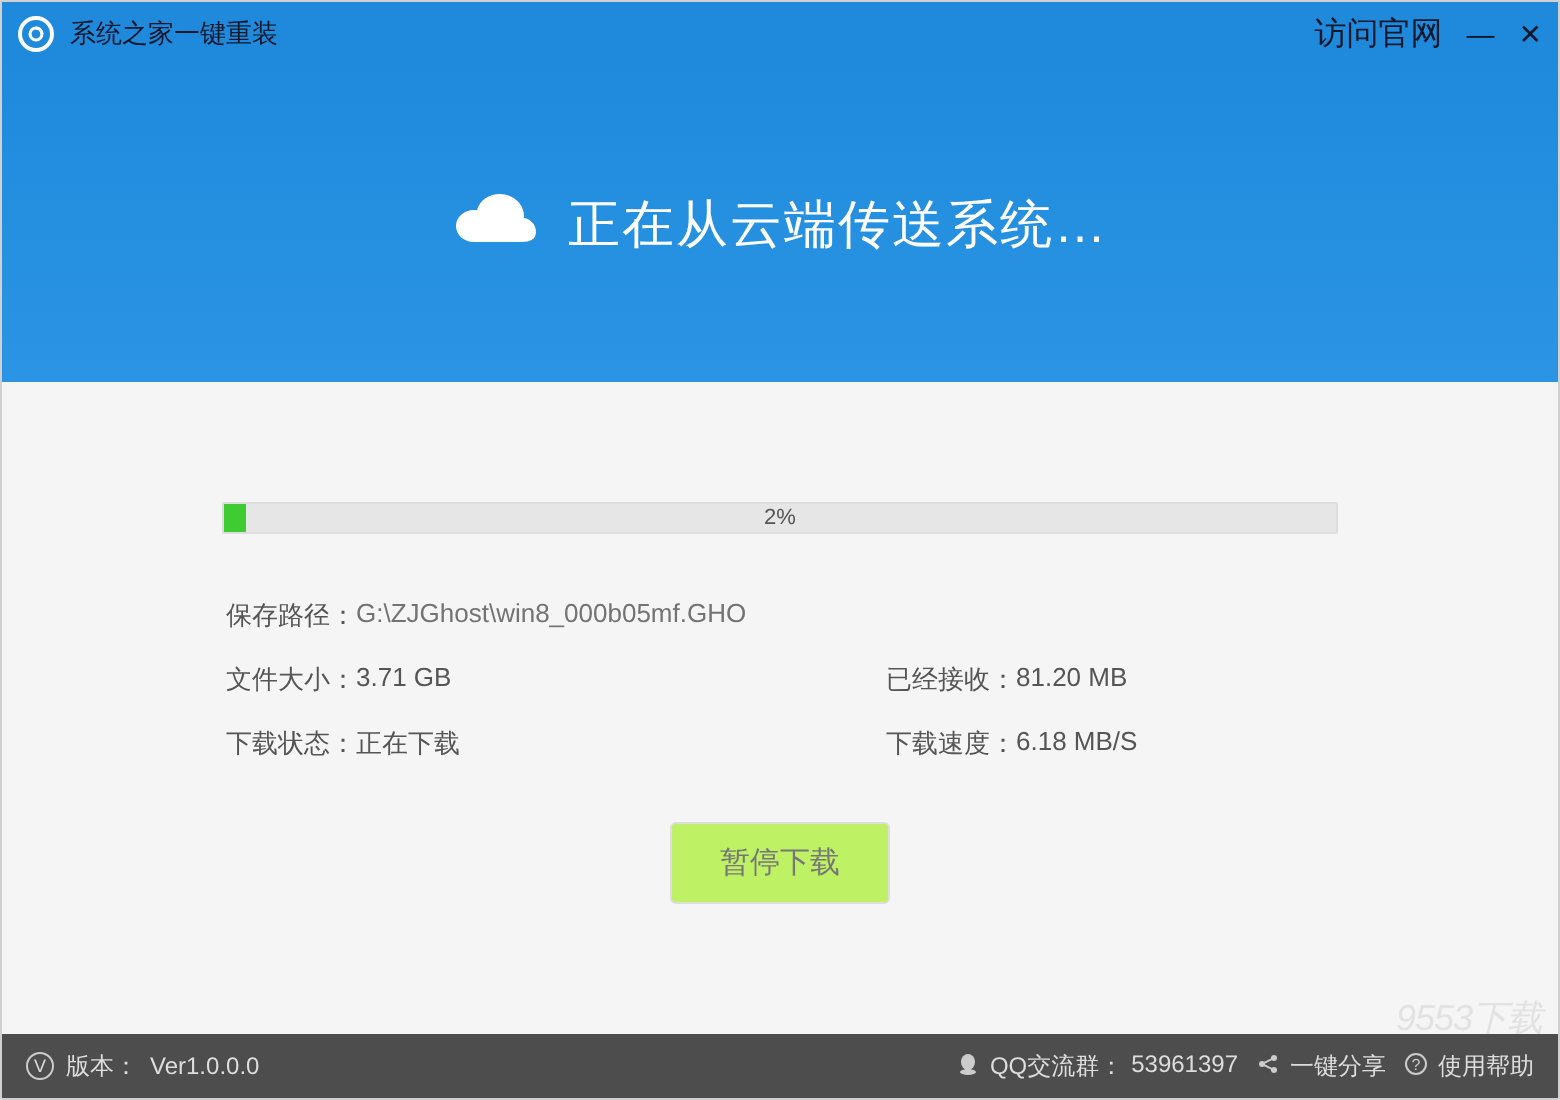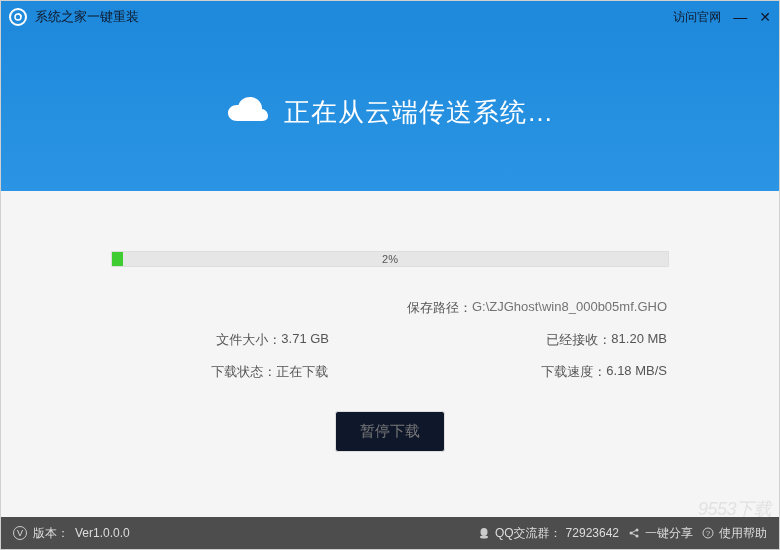--- a/index.html
+++ b/index.html
@@ -2,45 +2,45 @@
 <html><head>
 <meta charset="utf-8">
 <style>
 * { margin: 0; padding: 0; box-sizing: border-box; }
 body { font-family: "Microsoft YaHei", "微软雅黑", sans-serif; background: #f5f5f5; width: 780px; height: 550px; overflow: hidden; position: relative; border: 1px solid #d0d0d0; }
 .titlebar { height: 32px; background: #1f8adc; display: flex; align-items: center; padding: 0 8px; color: #0f172a; font-size: 13px; }
 .titlebar .logo { width: 18px; height: 18px; border: 2px solid #fff; border-radius: 50%; margin-right: 8px; display: flex; align-items: center; justify-content: center; }
 .titlebar .logo svg { width: 10px; height: 10px; }
 .titlebar .title { flex: 1; }
 .titlebar .controls { display: flex; align-items: center; gap: 12px; }
-.titlebar .visit-link { font-size: 12px; cursor: pointer; }
+.titlebar .visit-link { font-size: 16px; cursor: pointer; }
 .titlebar .min-btn, .titlebar .close-btn { cursor: pointer; font-size: 14px; line-height: 1; }
 .header { height: 158px; background: linear-gradient(to bottom, #1f8adc 0%, #2b94e4 100%); display: flex; align-items: center; justify-content: center; color: #fff; }
 .header .cloud { margin-right: 14px; }
 .header .cloud svg { width: 44px; height: 30px; fill: #fff; }
 .header .heading { font-size: 26px; font-weight: normal; letter-spacing: 1px; }
 .content { padding: 60px 110px 0 110px; }
 .progress-wrap { position: relative; }
 .progress-bar { height: 16px; background: #e6e6e6; border: 1px solid #ddd; border-radius: 1px; position: relative; }
 .progress-fill { height: 100%; background: #3fcc33; width: 2%; }
 .progress-text { position: absolute; top: 0; left: 0; right: 0; text-align: center; font-size: 11px; line-height: 16px; color: #555; }
 .info { margin-top: 32px; padding: 0 2px; font-size: 13px; color: #555; }
-.info .row { display: flex; margin-bottom: 14px; justify-content: flex-end; }
+.info .row { display: flex; margin-bottom: 14px; }
 .info .row .pair { display: flex; }
 .info .row .pair.left { width: 330px; }
 .info .label { }
 .info .value { }
 .info .path-value { color: #737373; }
 .btn-row { margin-top: 30px; text-align: center; }
-.pause-btn { display: inline-block; padding: 10px 24px; font-size: 15px; color: #777; background: #0f172a; border: 1px solid #ddd; border-radius: 3px; cursor: pointer; font-family: inherit; }
+.pause-btn { display: inline-block; padding: 10px 24px; font-size: 15px; color: #777; background: #bef264; border: 1px solid #ddd; border-radius: 3px; cursor: pointer; font-family: inherit; }
 .footer { position: absolute; bottom: 0; left: 0; right: 0; height: 32px; background: #4d4d4d; color: #ddd; font-size: 12px; display: flex; align-items: center; padding: 0 12px; }
 .footer .left { display: flex; align-items: center; gap: 6px; }
 .footer .v-icon { width: 14px; height: 14px; border: 1px solid #ccc; border-radius: 50%; display: inline-flex; align-items: center; justify-content: center; font-size: 9px; }
 .footer .right { margin-left: auto; display: flex; align-items: center; gap: 8px; }
-.footer .item { display: flex; align-items: center; gap: 4px; cursor: pointer; }
+.footer .item { display: flex; gap: 4px; cursor: pointer; }
 .footer .fi { width: 14px; height: 14px; display: inline-flex; align-items: center; justify-content: center; }
 .footer .fi svg { width: 12px; height: 12px; fill: #ccc; }
 .watermark { position: absolute; right: 8px; bottom: 28px; font-size: 18px; font-weight: normal; color: rgba(210,210,210,0.55); font-style: italic; letter-spacing: -0.5px; pointer-events: none; }
 </style>
 </head>
 <body>
 
 <div class="titlebar">
   <span class="logo">
     <svg viewBox="0 0 10 10">
@@ -117,21 +117,21 @@
   </div>
   <div class="right">
     <div class="item">
       <span class="fi">
           <svg viewBox="0 0 12 12">
             <ellipse cx="6" cy="5" rx="3.5" ry="4"></ellipse>
             <ellipse cx="6" cy="10" rx="4" ry="1.5"></ellipse>
           </svg>
         </span>
       <span>QQ交流群：</span>
-      <span>72923642</span>
+      <span>53961397</span>
     </div>
     <div class="item">
       <span class="fi">
           <svg viewBox="0 0 12 12">
             <circle cx="3" cy="6" r="1.5"></circle>
             <circle cx="9" cy="3" r="1.5"></circle>
             <circle cx="9" cy="9" r="1.5"></circle>
             <path d="M3 6L9 3M3 6L9 9" stroke="#ccc" stroke-width="1" fill="none"></path>
           </svg>
         </span>

